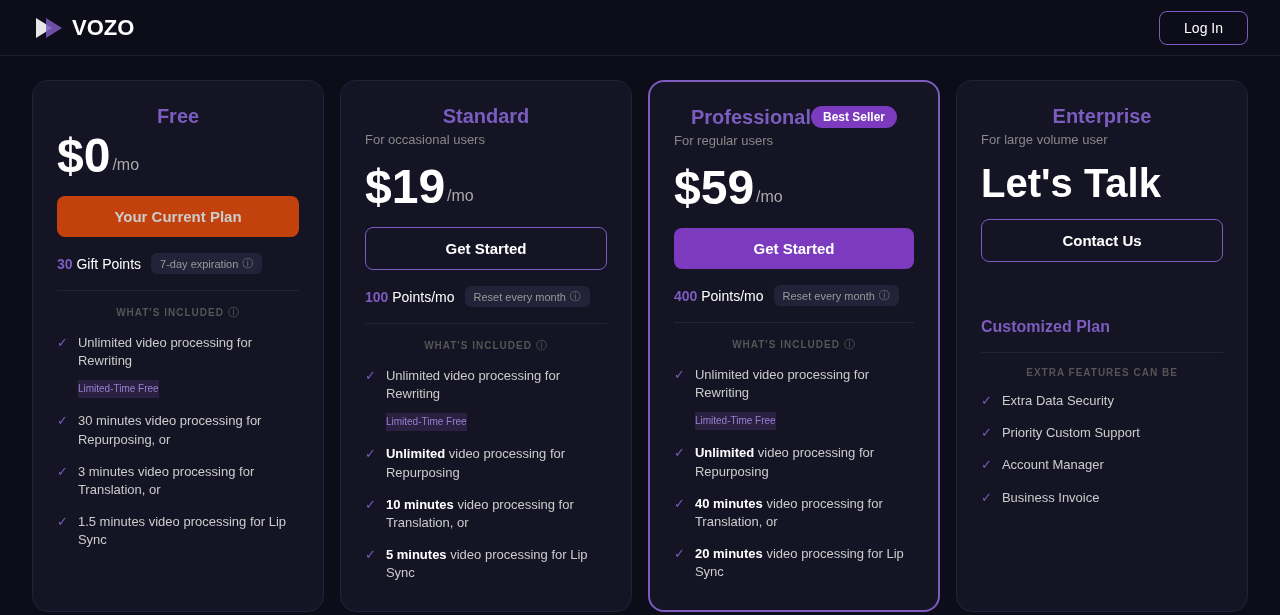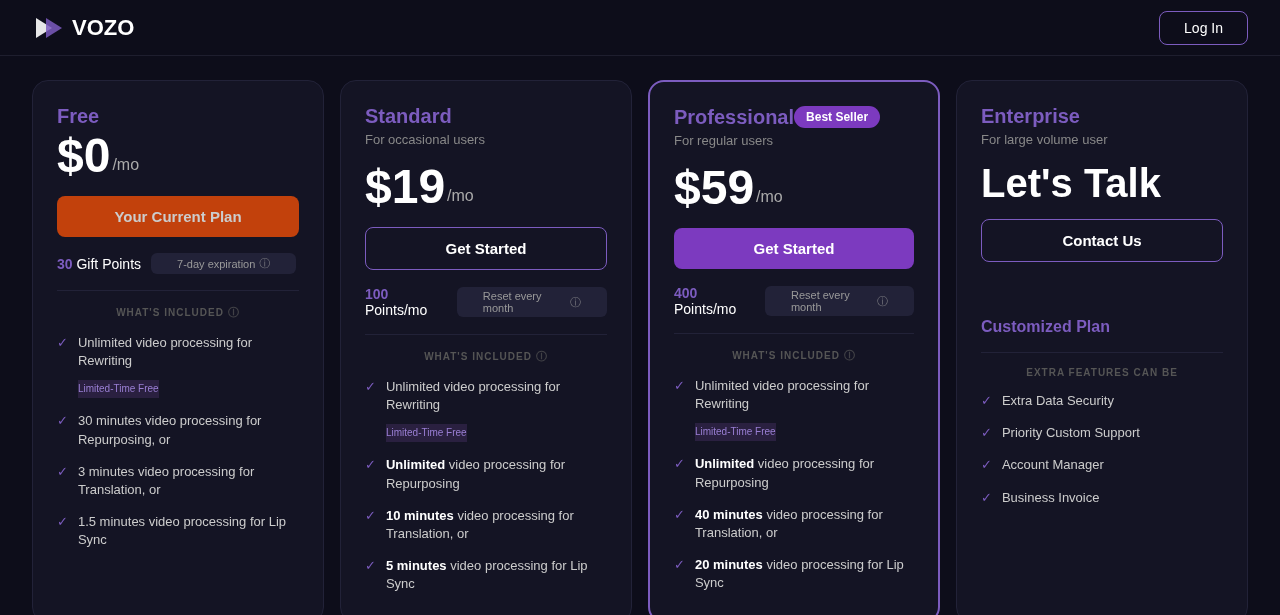--- a/index.html
+++ b/index.html
@@ -62,21 +62,21 @@
       flex-direction: column;
       gap: 0;
     }
     .card.featured {
       border: 2px solid #7c5cbf;
     }
 
     .plan-header {
       display: flex;
       align-items: flex-start;
-      justify-content: flex-start;
+      justify-content: center;
       margin-bottom: 4px;
     }
     .plan-name {
       font-size: 20px;
       font-weight: 700;
       color: #7c5cbf;
     }
     .best-seller-badge {
       background: #7c3abf;
       color: #fff;
@@ -151,21 +151,21 @@
       font-size: 14px;
       color: #fff;
     }
     .points-label strong {
       color: #7c5cbf;
     }
     .points-tag {
       background: #222238;
       color: #999;
       font-size: 11px;
-      padding: 3px 26px;
+      padding: 3px 9px;
       border-radius: 6px;
       display: flex;
       align-items: center;
       gap: 4px;
     }
 
     .divider {
       border: none;
       border-top: 1px solid #222238;
       margin-bottom: 14px;

